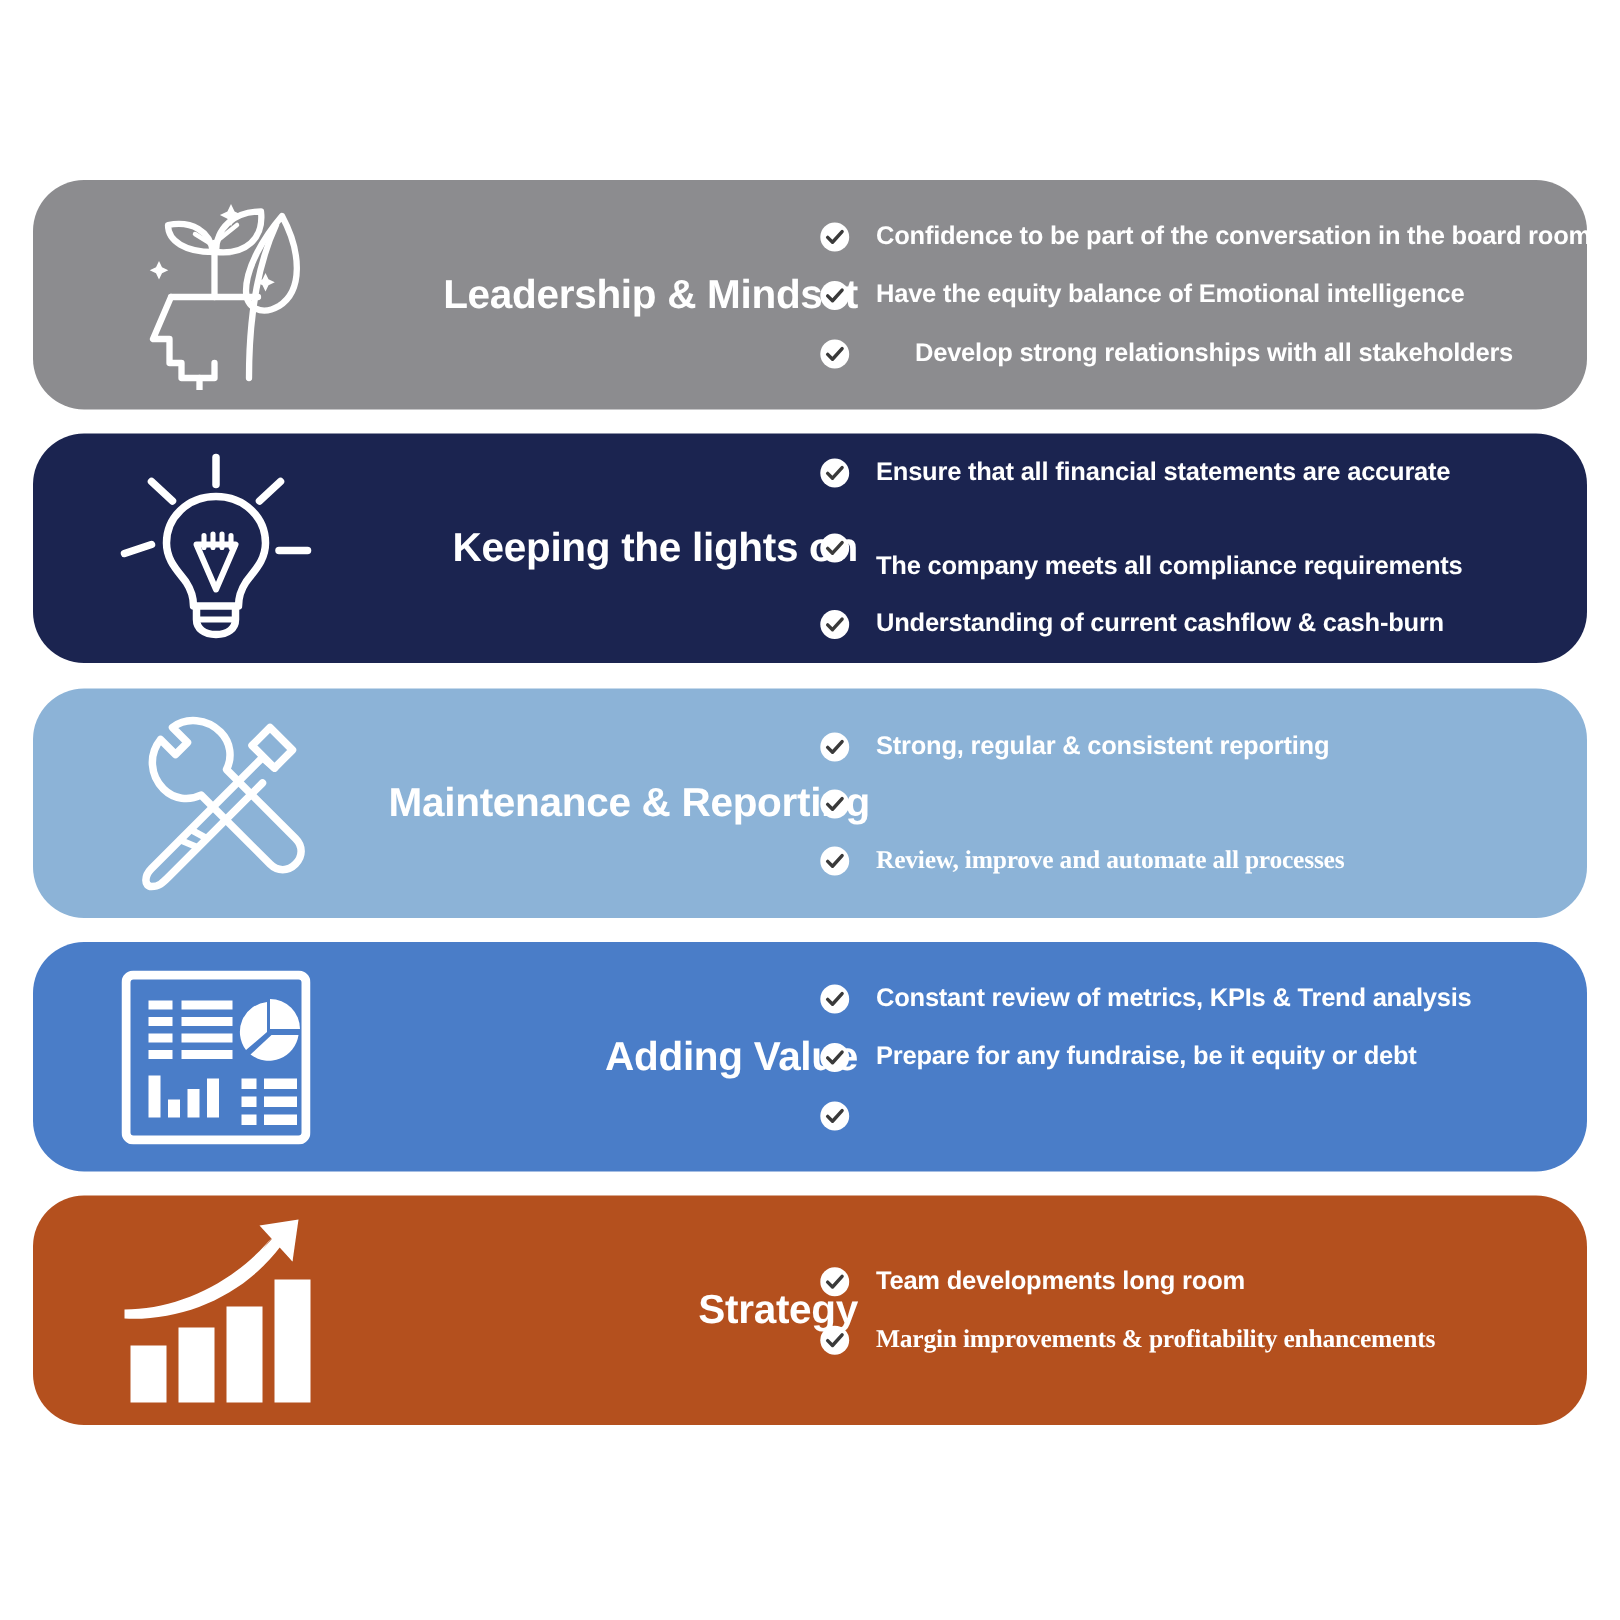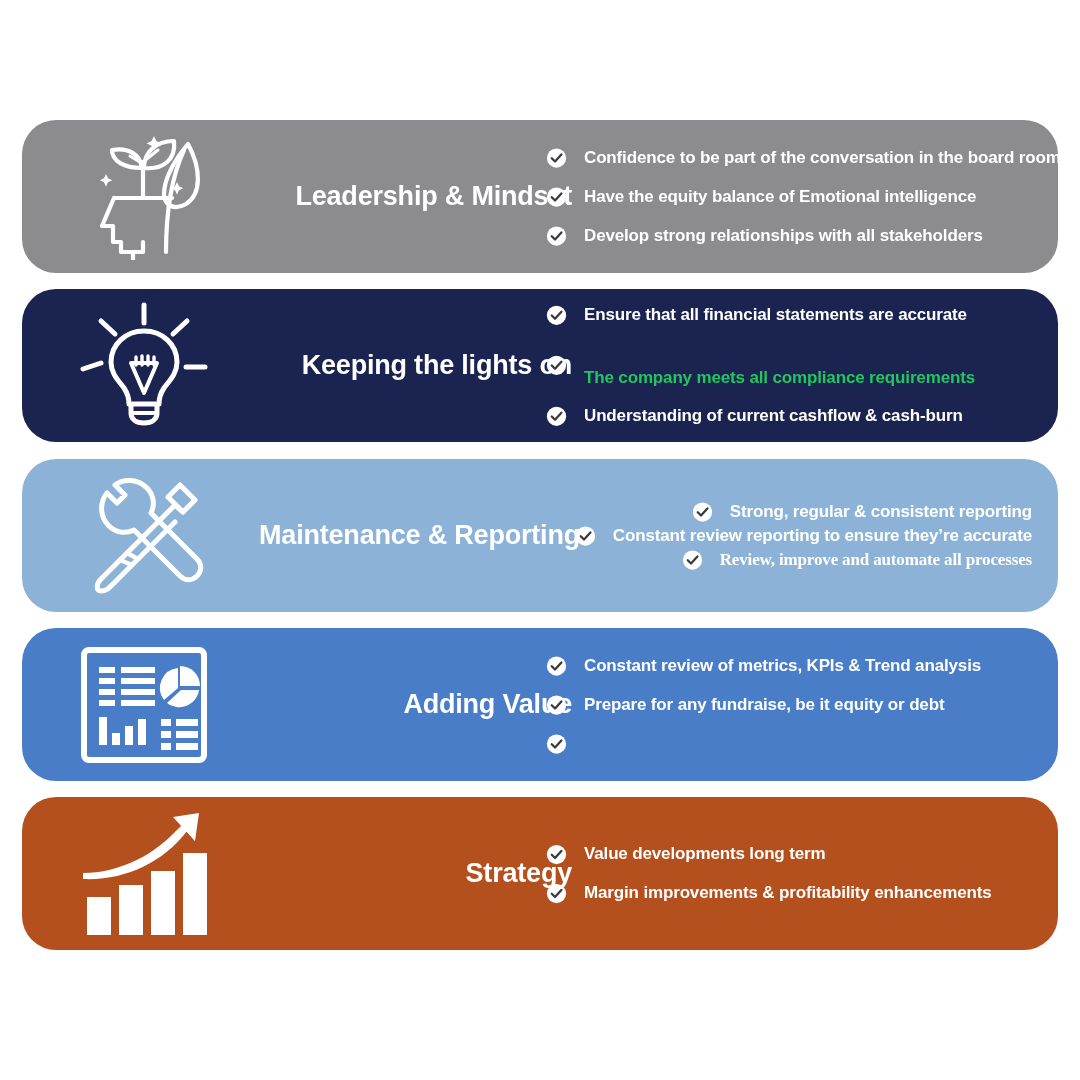--- a/index.html
+++ b/index.html
@@ -90,21 +90,21 @@
     letter-spacing: -0.15px;
     line-height: 1.2;
     font-family: "Liberation Sans", sans-serif;
     white-space: nowrap;
   }
   
   .row-maintenance .band-title {
     left: 196px;
     width: 362px;
   }
-  .row-maintenance .bullets { gap: 3px; align-items: flex-end; }
+  .row-maintenance .bullets { gap: 17px; }
 </style>
 </head>
 <body style="background: rgb(255, 255, 255);">
 
 <div id="infographic">
 
   <div class="band row-leadership" id="band-0" style="background: rgb(140, 140, 143); top: 120px; height: 153px;">
     <div class="band-inner">
       <div class="icon-wrap">
         <svg width="128" height="126" viewBox="0 0 128 126" fill="none">
@@ -142,21 +142,21 @@
             <circle cx="12" cy="12" r="11" fill="#ffffff"></circle>
             <path d="M6.6 12.3 L10.3 16 L17.6 7.9" stroke="#3a3a3a" stroke-width="2.6" fill="none" stroke-linecap="round" stroke-linejoin="round"></path>
           </svg>
           <span class="bullet-text" style="color: rgb(255, 255, 255);">Have the equity balance of Emotional intelligence</span>
         </div>
         <div class="bullet">
           <svg class="check-icon" viewBox="0 0 24 24">
             <circle cx="12" cy="12" r="11" fill="#ffffff"></circle>
             <path d="M6.6 12.3 L10.3 16 L17.6 7.9" stroke="#3a3a3a" stroke-width="2.6" fill="none" stroke-linecap="round" stroke-linejoin="round"></path>
           </svg>
-          <span class="bullet-text" style="color: rgb(255, 255, 255);">Develop strong relationships with all stakeholders</span>
+          <span class="bullet-text" style="color: rgb(255, 255, 255); margin-left: 26px;">Develop strong relationships with all stakeholders</span>
         </div>
       </div>
     </div>
   </div>
 
   <div class="band row-lights" id="band-1" style="background: rgb(27, 36, 80); top: 289px; height: 153px;">
     <div class="band-inner">
       <div class="icon-wrap">
         <svg width="130" height="130" viewBox="0 0 130 130" fill="none">
 
@@ -182,21 +182,21 @@
             <circle cx="12" cy="12" r="11" fill="#ffffff"></circle>
             <path d="M6.6 12.3 L10.3 16 L17.6 7.9" stroke="#3a3a3a" stroke-width="2.6" fill="none" stroke-linecap="round" stroke-linejoin="round"></path>
           </svg>
           <span class="bullet-text" style="color: rgb(255, 255, 255);">Ensure that all financial statements are accurate</span>
         </div>
         <div class="bullet">
           <svg class="check-icon" viewBox="0 0 24 24">
             <circle cx="12" cy="12" r="11" fill="#ffffff"></circle>
             <path d="M6.6 12.3 L10.3 16 L17.6 7.9" stroke="#3a3a3a" stroke-width="2.6" fill="none" stroke-linecap="round" stroke-linejoin="round"></path>
           </svg>
-          <span class="bullet-text" style="color: #22c55e; margin-top: 24px;">The company meets all compliance requirements</span>
+          <span class="bullet-text" style="color: #ffffff; margin-top: 24px;">The company meets all compliance requirements</span>
         </div>
         <div class="bullet">
           <svg class="check-icon" viewBox="0 0 24 24">
             <circle cx="12" cy="12" r="11" fill="#ffffff"></circle>
             <path d="M6.6 12.3 L10.3 16 L17.6 7.9" stroke="#3a3a3a" stroke-width="2.6" fill="none" stroke-linecap="round" stroke-linejoin="round"></path>
           </svg>
           <span class="bullet-text" style="color: rgb(255, 255, 255);">Understanding of current cashflow &amp; cash-burn</span>
         </div>
       </div>
     </div>
@@ -223,21 +223,20 @@
             <circle cx="12" cy="12" r="11" fill="#ffffff"></circle>
             <path d="M6.6 12.3 L10.3 16 L17.6 7.9" stroke="#3a3a3a" stroke-width="2.6" fill="none" stroke-linecap="round" stroke-linejoin="round"></path>
           </svg>
           <span class="bullet-text" style="color: rgb(255, 255, 255);">Strong, regular &amp; consistent reporting</span>
         </div>
         <div class="bullet">
           <svg class="check-icon" viewBox="0 0 24 24">
             <circle cx="12" cy="12" r="11" fill="#ffffff"></circle>
             <path d="M6.6 12.3 L10.3 16 L17.6 7.9" stroke="#3a3a3a" stroke-width="2.6" fill="none" stroke-linecap="round" stroke-linejoin="round"></path>
           </svg>
-          <span class="bullet-text" style="color: rgb(255, 255, 255);">Constant review reporting to ensure they’re accurate</span>
         </div>
         <div class="bullet">
           <svg class="check-icon" viewBox="0 0 24 24">
             <circle cx="12" cy="12" r="11" fill="#ffffff"></circle>
             <path d="M6.6 12.3 L10.3 16 L17.6 7.9" stroke="#3a3a3a" stroke-width="2.6" fill="none" stroke-linecap="round" stroke-linejoin="round"></path>
           </svg>
           <span class="bullet-text" style="color: rgb(255, 255, 255); font-family: Liberation Serif, serif;">Review, improve and automate all processes</span>
         </div>
       </div>
     </div>
@@ -315,26 +314,26 @@
           <path d="M94 6 L120 2 L116 30 Z" fill="#ffffff"></path>
         </svg>
       </div>
       <div class="band-title" style="color: rgb(255, 255, 255);">Strategy</div>
       <div class="bullets">
         <div class="bullet">
           <svg class="check-icon" viewBox="0 0 24 24">
             <circle cx="12" cy="12" r="11" fill="#ffffff"></circle>
             <path d="M6.6 12.3 L10.3 16 L17.6 7.9" stroke="#3a3a3a" stroke-width="2.6" fill="none" stroke-linecap="round" stroke-linejoin="round"></path>
           </svg>
-          <span class="bullet-text" style="color: rgb(255, 255, 255);">Value developments long term</span>
-        </div>
-        <div class="bullet">
-          <svg class="check-icon" viewBox="0 0 24 24">
-            <circle cx="12" cy="12" r="11" fill="#ffffff"></circle>
-            <path d="M6.6 12.3 L10.3 16 L17.6 7.9" stroke="#3a3a3a" stroke-width="2.6" fill="none" stroke-linecap="round" stroke-linejoin="round"></path>
-          </svg>
-          <span class="bullet-text" style="color: rgb(255, 255, 255);">Margin improvements &amp; profitability enhancements</span>
+          <span class="bullet-text" style="color: rgb(255, 255, 255);">Team developments long room</span>
+        </div>
+        <div class="bullet">
+          <svg class="check-icon" viewBox="0 0 24 24">
+            <circle cx="12" cy="12" r="11" fill="#ffffff"></circle>
+            <path d="M6.6 12.3 L10.3 16 L17.6 7.9" stroke="#3a3a3a" stroke-width="2.6" fill="none" stroke-linecap="round" stroke-linejoin="round"></path>
+          </svg>
+          <span class="bullet-text" style="color: rgb(255, 255, 255); font-family: Liberation Serif, serif;">Margin improvements &amp; profitability enhancements</span>
         </div>
       </div>
     </div>
   </div>
 
 </div>
 
 </body></html>

